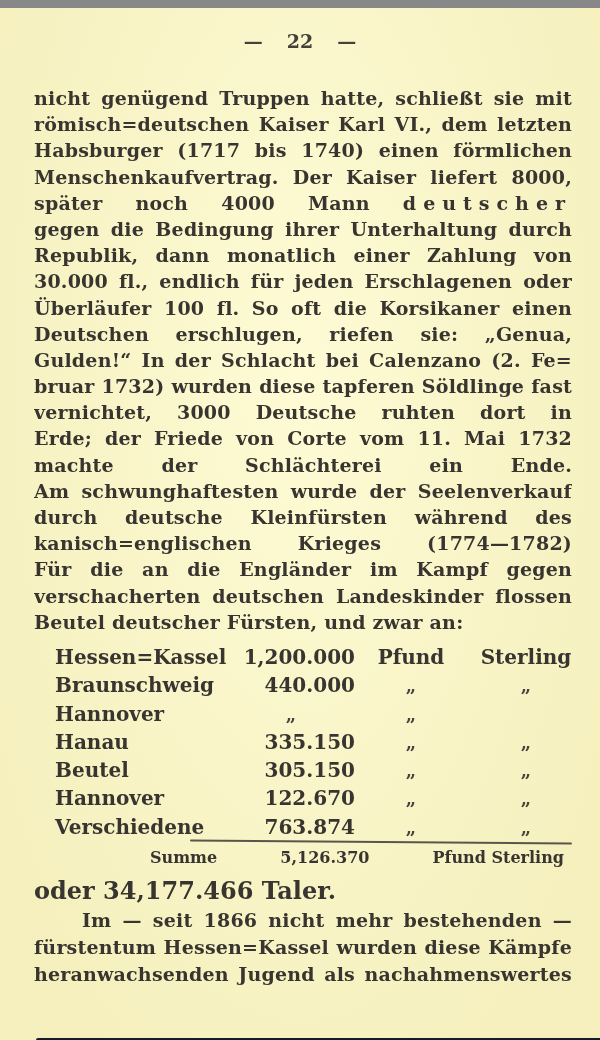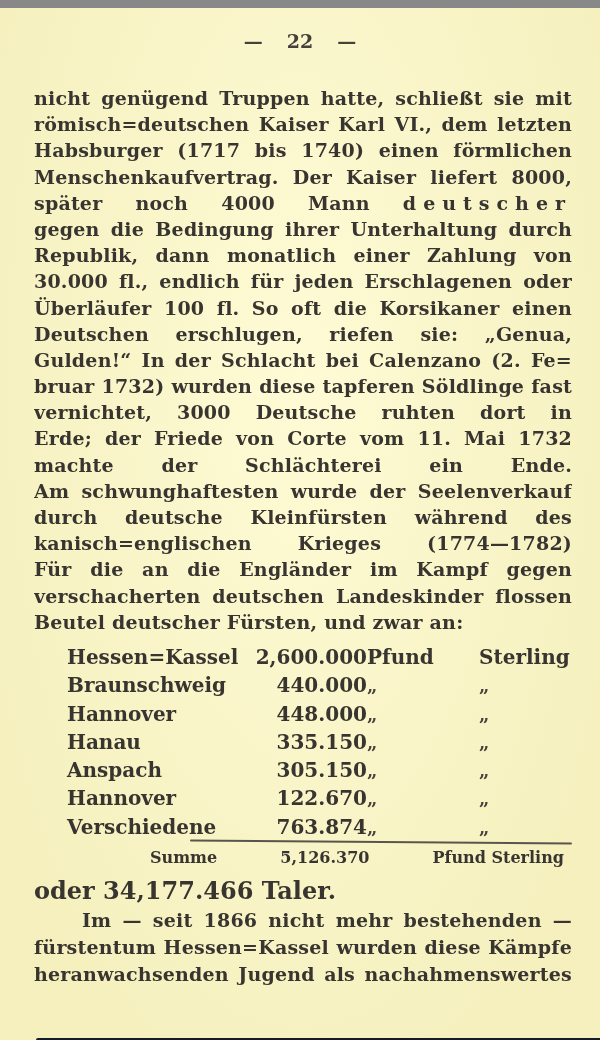--- a/index.html
+++ b/index.html
@@ -23,27 +23,27 @@
     font-size:19px;line-height:26.2px;
   }
   .line{
     height:26.2px;overflow:hidden;
     text-align:justify;text-align-last:justify;
     letter-spacing:0.2px;white-space:normal;
   }
   .line.no-just{text-align-last:left;}
   .line.indent{text-indent:48px;}
   .gesperrt{letter-spacing:7px;}
-  .ledger{position:absolute;left:12px;top:637px;width:488px;font-size:20px;}
+  .ledger{position:absolute;left:0;top:637px;width:488px;font-size:20px;}
   .l-row{
     display:grid;grid-template-columns:172px 128px 112px 118px;
     padding-left:55px;height:28.3px;align-items:baseline;
   }
   .l-val{text-align:right;}
-  .l-unit{text-align:left;}
+  .l-unit{text-align:center;}
   .l-unit.ditto{font-size:18px;color:#46423c;}
   .sum-rule{
     position:absolute;left:190px;top:833px;width:382px;height:2px;
     background:#5a554c;transform:rotate(0.45deg);border-radius:1px;
   }
   .summe-line{
     position:absolute;left:150px;top:840px;width:414px;
     display:flex;justify-content:space-between;font-size:16px;
   }
   .oder-line{position:absolute;left:34px;top:868px;font-size:24px;}
@@ -86,44 +86,43 @@
       <div class="line"><span>durch deutsche Kleinfürsten während des ameri=</span></div>
       <div class="line"><span>kanisch=englischen Krieges (1774—1782) betrieben.</span></div>
       <div class="line"><span>Für die an die Engländer im Kampf gegen Amerika</span></div>
       <div class="line"><span>verschacherten deutschen Landeskinder flossen in den</span></div>
       <div class="line no-just"><span>Beutel deutscher Fürsten, und zwar an:</span></div>
     </div>
 
   <div class="ledger" id="ledger-rows">
       <div class="l-row">
         <span class="l-name">Hessen=Kassel</span>
-        <span class="l-val">2,600.000</span>
+        <span class="l-val">1,200.000</span>
         <span class="l-unit">Pfund</span>
         <span class="l-unit">Sterling</span>
       </div>
       <div class="l-row">
         <span class="l-name">Braunschweig</span>
         <span class="l-val">440.000</span>
         <span class="l-unit ditto">„</span>
         <span class="l-unit ditto">„</span>
       </div>
       <div class="l-row">
         <span class="l-name">Hannover</span>
-        <span class="l-val">448.000</span>
         <span class="l-unit ditto">„</span>
         <span class="l-unit ditto">„</span>
       </div>
       <div class="l-row">
         <span class="l-name">Hanau</span>
         <span class="l-val">335.150</span>
         <span class="l-unit ditto">„</span>
         <span class="l-unit ditto">„</span>
       </div>
       <div class="l-row">
-        <span class="l-name">Anspach</span>
+        <span class="l-name">Beutel</span>
         <span class="l-val">305.150</span>
         <span class="l-unit ditto">„</span>
         <span class="l-unit ditto">„</span>
       </div>
       <div class="l-row">
         <span class="l-name">Hannover</span>
         <span class="l-val">122.670</span>
         <span class="l-unit ditto">„</span>
         <span class="l-unit ditto">„</span>
       </div>

